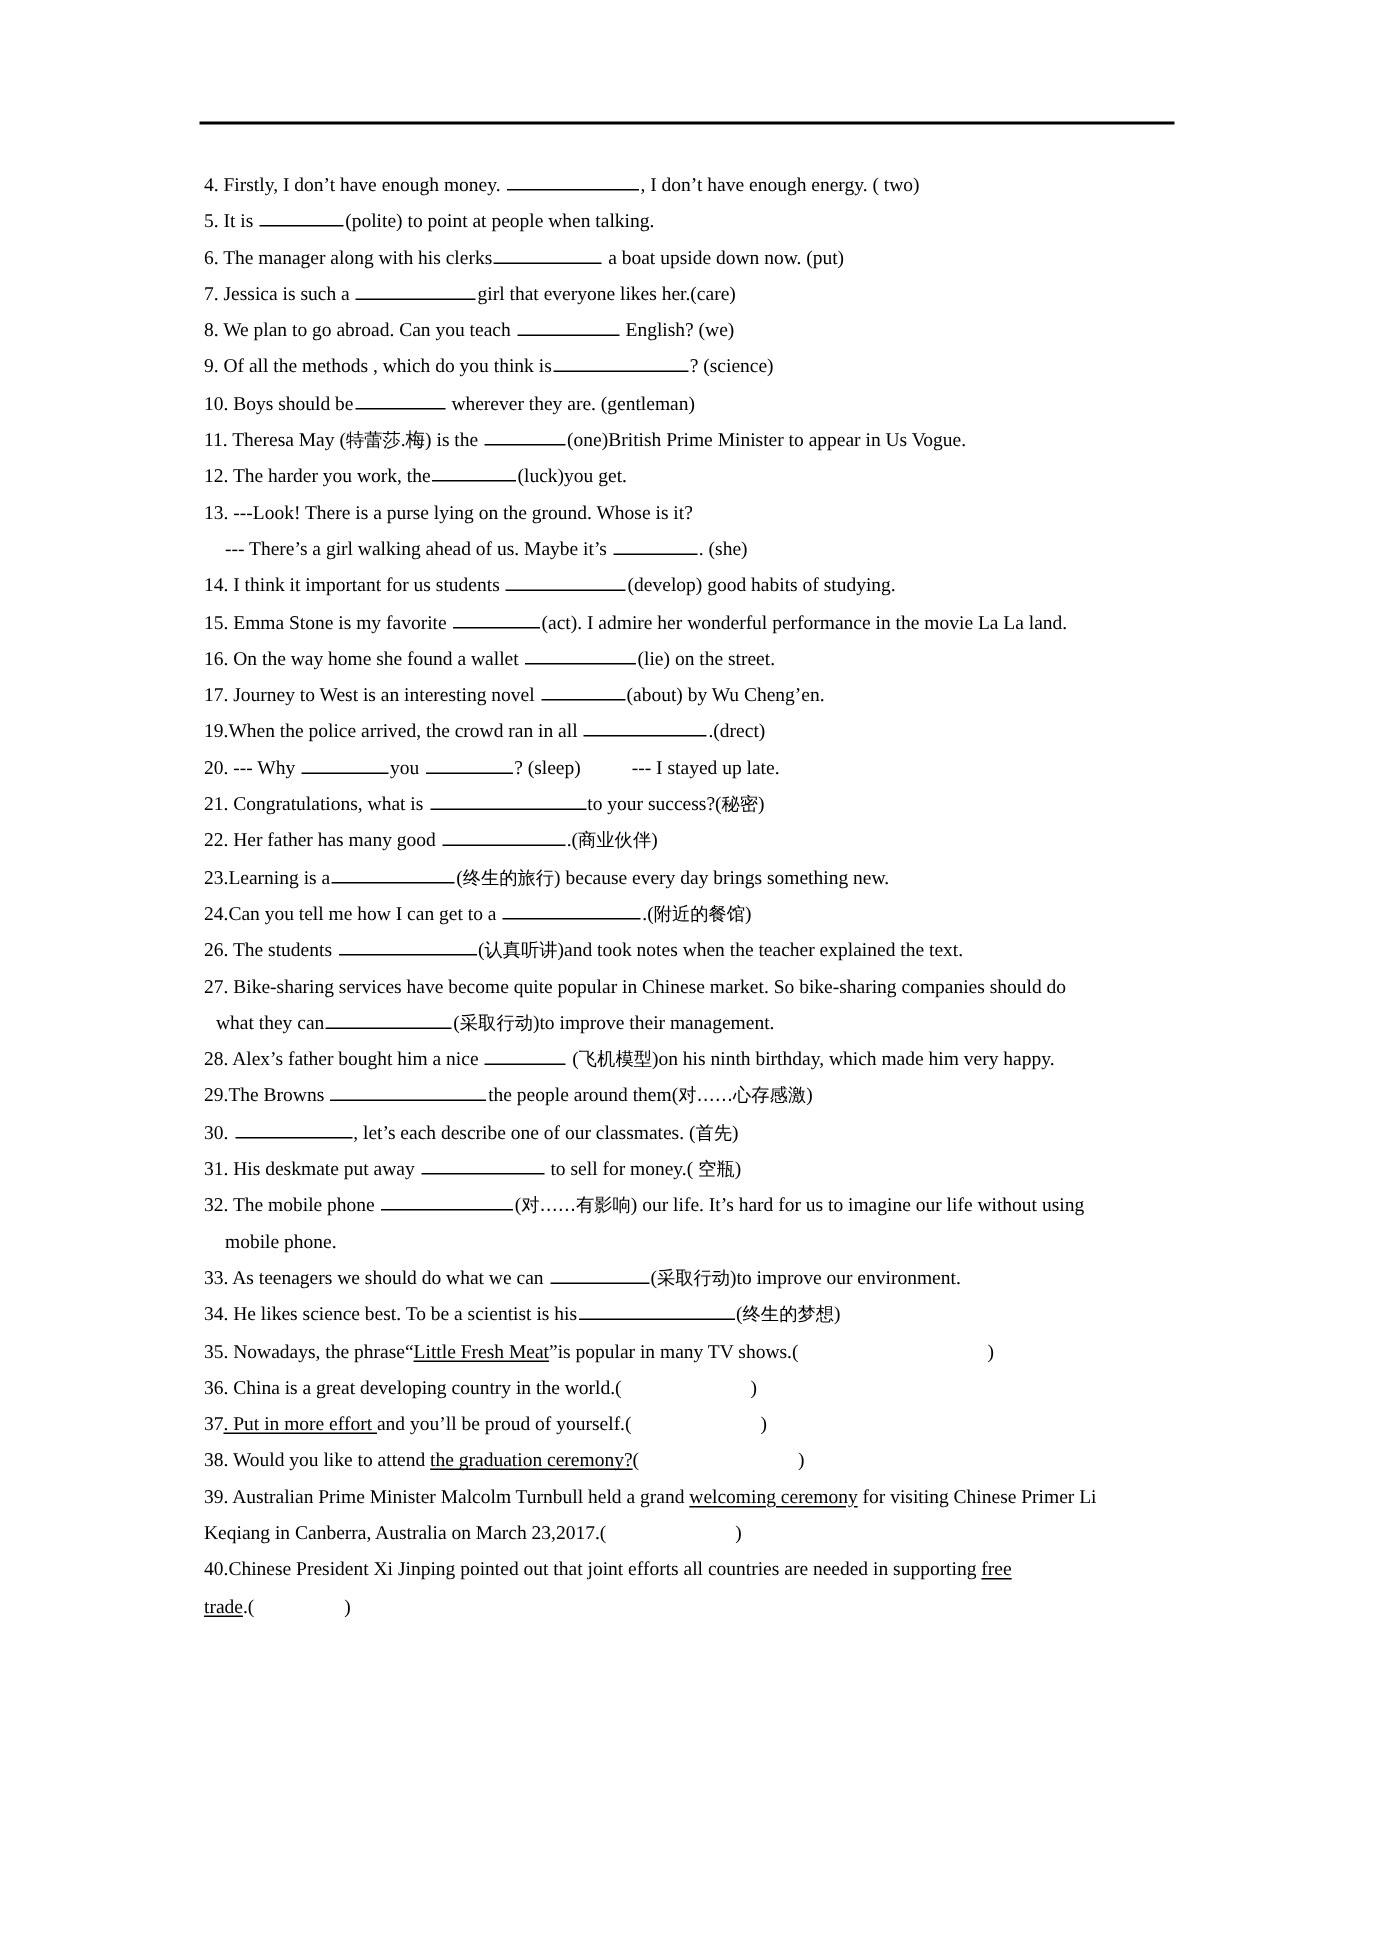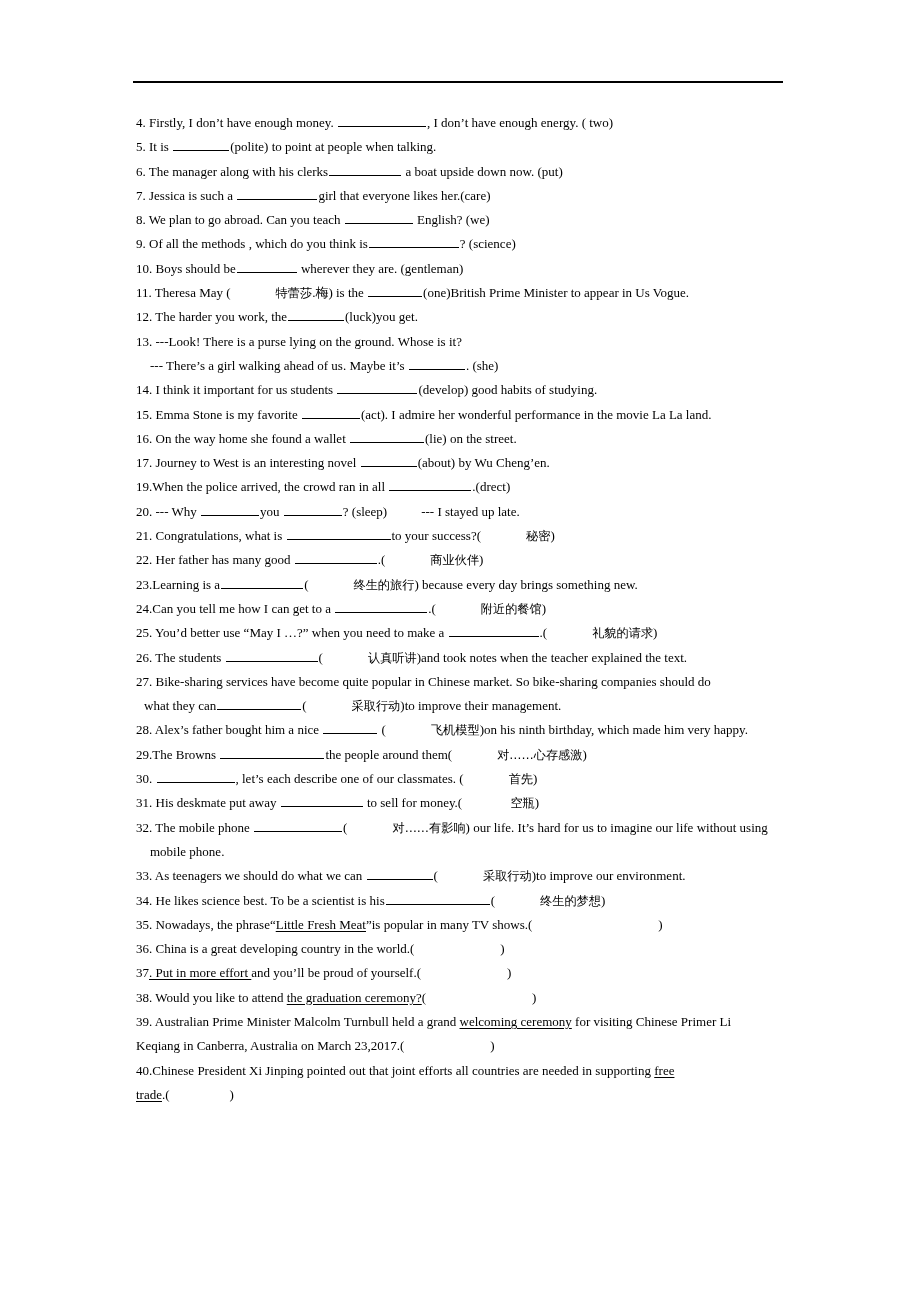--- a/index.html
+++ b/index.html
@@ -51,21 +51,20 @@
     display: inline-block;
     border-bottom: 1px solid #000000;
     vertical-align: baseline;
     height: 0.92em;
     margin: 0 1px;
   }
   .u { text-decoration: underline; text-underline-offset: 2px; }
   .cn {
     font-family: "DejaVu Sans", "Liberation Sans", sans-serif;
     font-size: 12.2px;
-    margin-left: 45px;
   }
   .sp { display: inline-block; }
 </style>
 </head>
 <body>
 
 <div class="page">
 
   <div class="top-rule"></div>
 
@@ -125,23 +124,20 @@
       <p class="q">
         <span class="ln"><span>22. Her father has many good </span><span class="blank" style="width: 82px;"></span><span>.(</span><span class="cn">商业伙伴</span><span>)</span></span>
       </p>
       <p class="q">
         <span class="ln"><span>23.Learning is a</span><span class="blank" style="width: 82px;"></span><span>(</span><span class="cn">终生的旅行</span><span>) because every day brings something new.</span></span>
       </p>
       <p class="q">
         <span class="ln"><span>24.Can you tell me how I can get to a </span><span class="blank" style="width: 92px;"></span><span>.(</span><span class="cn">附近的餐馆</span><span>)</span></span>
       </p>
       <p class="q">
-        <span class="ln"><span>25. You’d better use “May I …?” when you need to make a </span><span class="blank" style="width: 90px;"></span><span>.(</span><span class="cn">礼貌的请求</span><span>)</span></span>
-      </p>
-      <p class="q">
         <span class="ln"><span>26. The students </span><span class="blank" style="width: 92px;"></span><span>(</span><span class="cn">认真听讲</span><span>)and took notes when the teacher explained the text.</span></span>
       </p>
       <p class="q">
         <span class="ln"><span>27. Bike-sharing services have become quite popular in Chinese market. So bike-sharing companies should do</span></span>
         <span class="ln ind-sm"><span>what they can</span><span class="blank" style="width: 84px;"></span><span>(</span><span class="cn">采取行动</span><span>)to improve their management.</span></span>
       </p>
       <p class="q">
         <span class="ln"><span>28. Alex’s father bought him a nice </span><span class="blank" style="width: 54px;"></span><span> (</span><span class="cn">飞机模型</span><span>)on his ninth birthday, which made him very happy.</span></span>
       </p>
       <p class="q">

